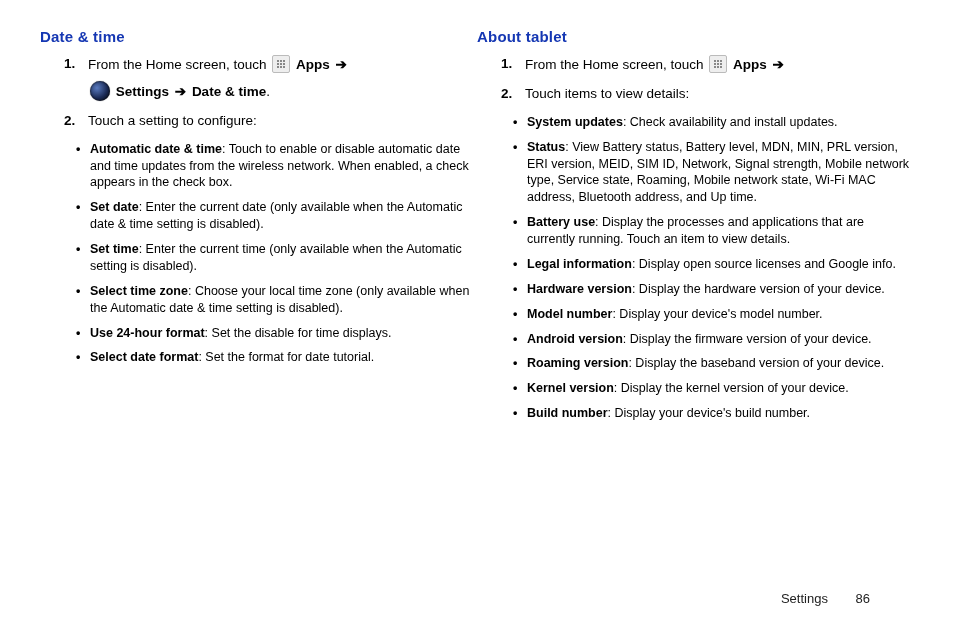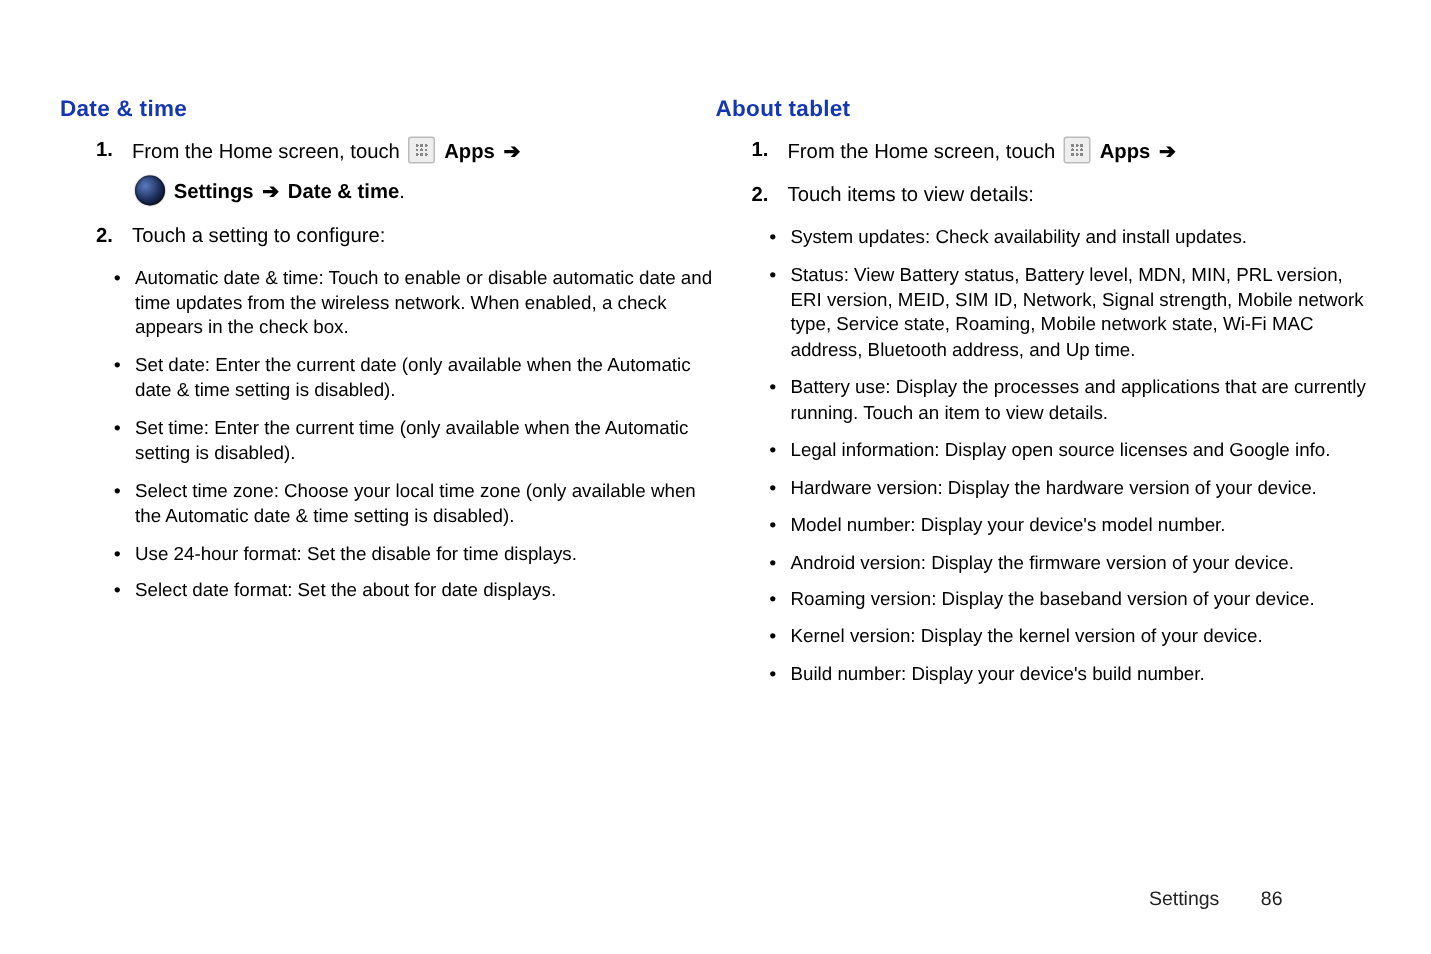--- a/index.html
+++ b/index.html
@@ -8,21 +8,20 @@
     height: 636px;
     background: #fff;
     font-family: Arial, Helvetica, sans-serif;
     color: #000;
     position: relative;
     overflow: hidden;
   }
   .page {
     display: flex;
     padding: 28px 40px 20px 40px;
-    margin-top: 36px;
   }
   .col {
     flex: 1;
     min-width: 0;
   }
   .section-head {
     color: #1537b3;
     font-weight: bold;
     font-size: 15px;
     font-family: Verdana, Geneva, sans-serif;
@@ -96,26 +95,26 @@
     font-size: 12.5px;
     line-height: 1.35;
     font-stretch: condensed;
   }
   .ul-bullet {
     width: 14px;
     flex-shrink: 0;
     font-weight: bold;
   }
   .ul-body { flex: 1; }
-  .term { font-weight: normal; }
+  .term { font-weight: bold; }
   .condensed { font-family: "Arial Narrow", Arial, sans-serif; }
   .footer {
     position: absolute;
     bottom: 30px;
-    right: 99px;
+    right: 84px;
     font-size: 13px;
     color: #222;
     margin-left: 40px;
   }
   .footer .pg {
     margin-left: 24px;
   }
 </style>
 </head>
 <body>
@@ -162,21 +161,21 @@
         <div class="ul-row condensed">
           <div class="ul-bullet">•</div>
           <div class="ul-body"><span class="term">Select time zone</span><span>: Choose your local time zone (only available when the Automatic date &amp; time setting is disabled).</span></div>
         </div>
         <div class="ul-row condensed">
           <div class="ul-bullet">•</div>
           <div class="ul-body"><span class="term">Use 24-hour format</span><span>: Set the disable for time displays.</span></div>
         </div>
         <div class="ul-row condensed">
           <div class="ul-bullet">•</div>
-          <div class="ul-body"><span class="term">Select date format</span><span>: Set the about for date displays.</span></div>
+          <div class="ul-body"><span class="term">Select date format</span><span>: Set the format for date tutorial.</span></div>
         </div>
       </div>
   </div>
 
   <div class="col">
     <div class="section-head">About tablet</div>
 
     <div class="ol-row">
       <div class="ol-num">1.</div>
       <div class="ol-body">

